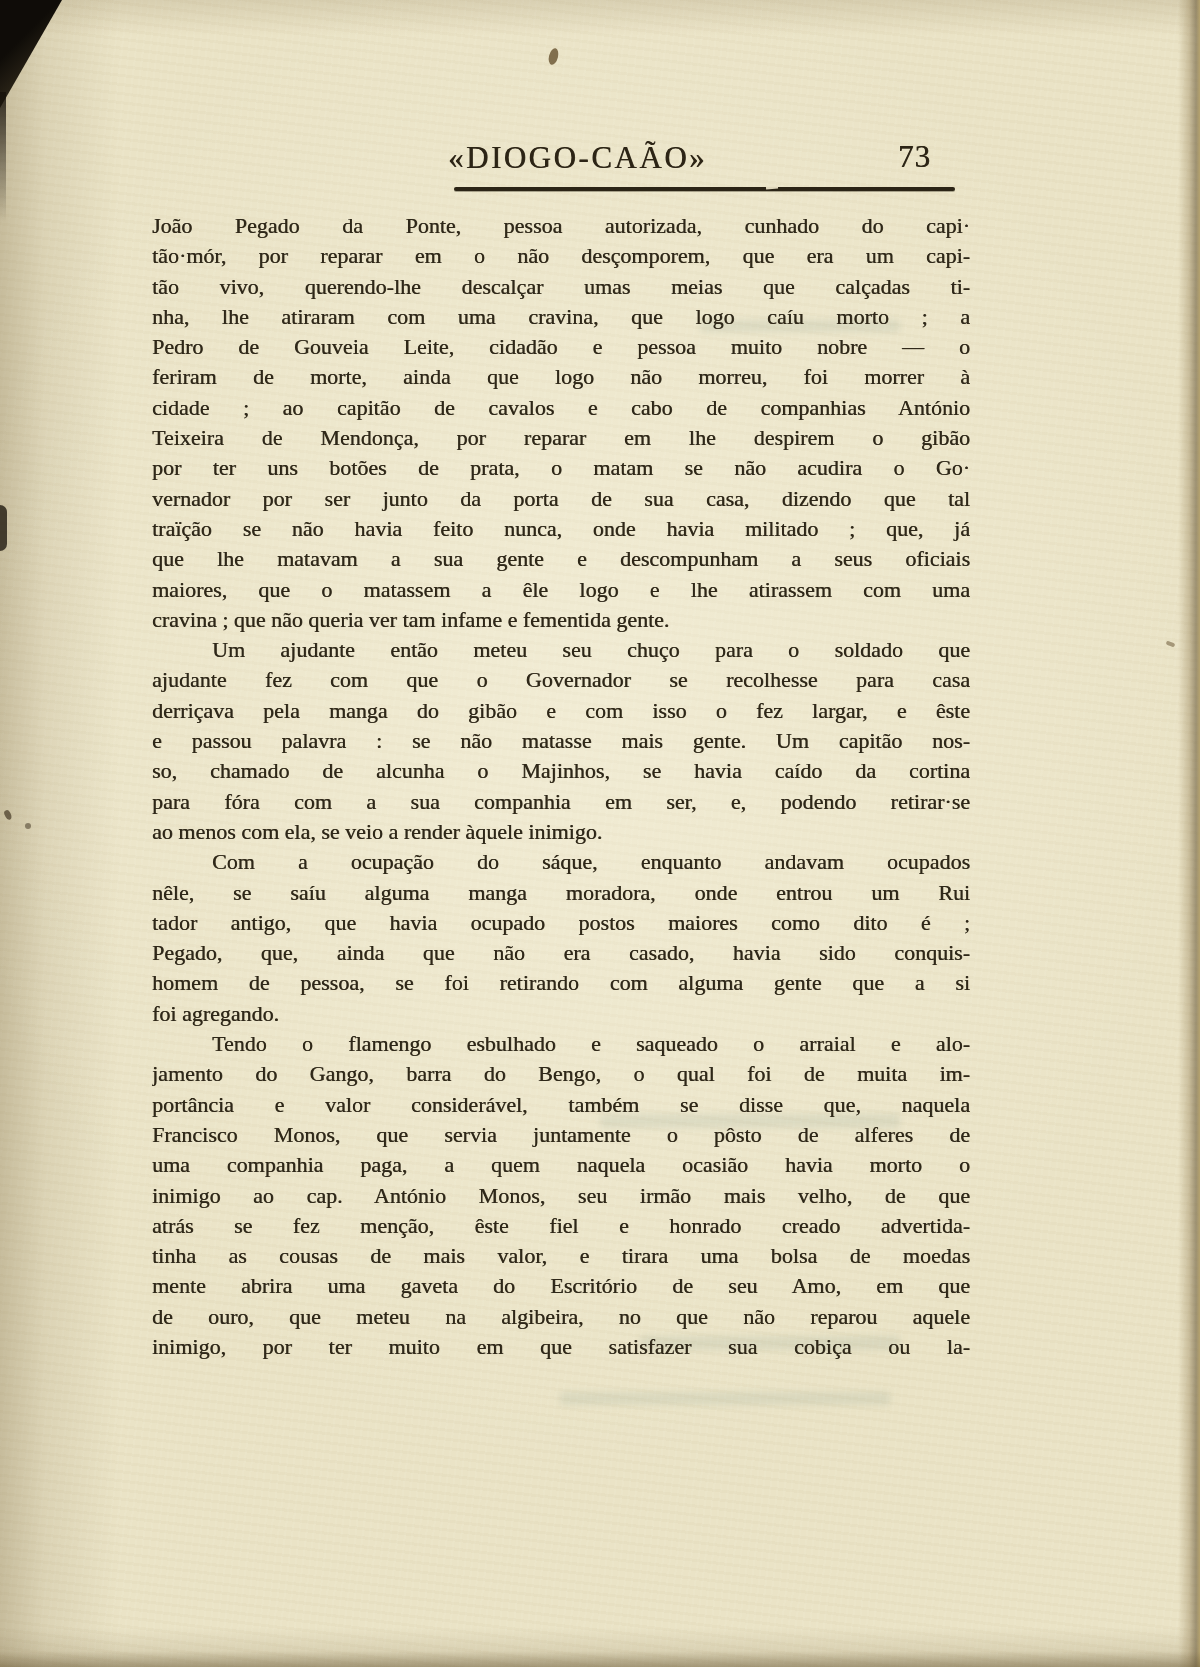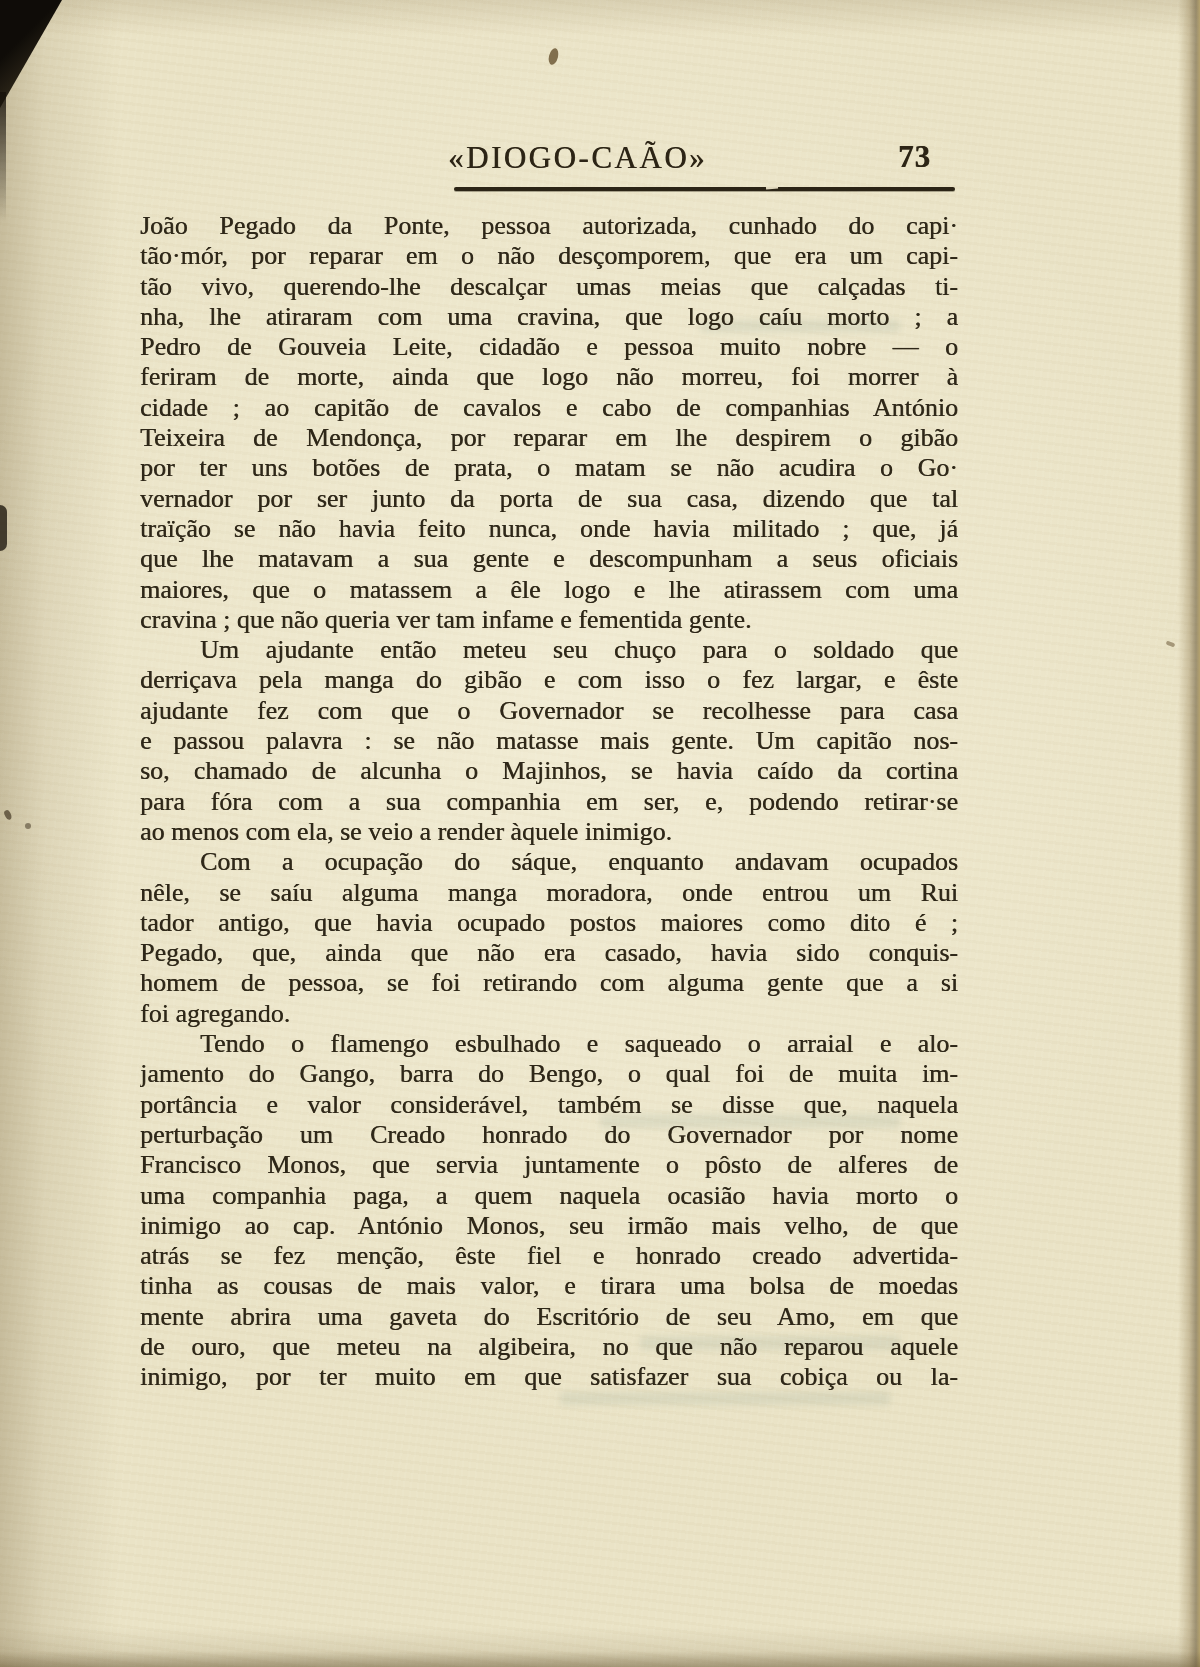--- a/index.html
+++ b/index.html
@@ -59,36 +59,36 @@
   
   .running-title {
     position: absolute; left: 448px; top: 138px;
     font-size: 31px; line-height: 40px; letter-spacing: 2.5px;
     color: #2c2415; text-shadow: 0.5px 0.3px 0.4px rgba(44,36,21,0.85);
     white-space: nowrap;
   }
   .page-number {
     position: absolute; left: 898px; top: 137px;
     font-size: 31px; line-height: 40px; letter-spacing: 1px;
-    color: #2c2415; text-shadow: 0.5px 0.3px 0.4px rgba(44,36,21,0.85); font-weight: bold;
+    color: #2c2415; text-shadow: 0.5px 0.3px 0.4px rgba(44,36,21,0.85);
   }
   .header-rule {
     position: absolute; left: 454px; top: 187px; width: 501px; height: 4px;
     background: #2b2416; border-radius: 2px;
     box-shadow: 0 1px 0 rgba(43,36,22,0.35);
   }
   .header-rule .nick {
     position: absolute; left: 312px; top: -1px; width: 12px; height: 3px;
     background: rgba(234,227,198,0.95); transform: rotate(-4deg);
   }
 
   
   .body-text {
-    position: absolute; left: 140px; top: 211px; width: 818px;
-    color: #2e2718; font-size: 26px;
+    position: absolute; left: 152px; top: 211px; width: 818px;
+    color: #2e2718; font-size: 22px;
     text-shadow: 0.45px 0.25px 0.35px rgba(46,39,24,0.8);
   }
   .line {
     height: 30.3px; line-height: 30.3px; overflow: hidden;
     text-align: justify; text-align-last: justify;
   }
   .line.indent { padding-left: 60px; }
   .line.last { text-align: center; text-align-last: left; }
 </style>
 </head>
@@ -124,36 +124,35 @@
       <div class="line">feriram de morte, ainda que logo não morreu, foi morrer à</div>
       <div class="line">cidade ; ao capitão de cavalos e cabo de companhias António</div>
       <div class="line">Teixeira de Mendonça, por reparar em lhe despirem o gibão</div>
       <div class="line">por ter uns botões de prata, o matam se não acudira o Go·</div>
       <div class="line">vernador por ser junto da porta de sua casa, dizendo que tal</div>
       <div class="line">traïção se não havia feito nunca, onde havia militado ; que, já</div>
       <div class="line">que lhe matavam a sua gente e descompunham a seus oficiais</div>
       <div class="line">maiores, que o matassem a êle logo e lhe atirassem com uma</div>
       <div class="line last">cravina ; que não queria ver tam infame e fementida gente.</div>
       <div class="line indent">Um ajudante então meteu seu chuço para o soldado que</div>
+      <div class="line">ajudante fez com que o Governador se recolhesse para casa</div>
       <div class="line">derriçava pela manga do gibão e com isso o fez largar, e êste</div>
-      <div class="line">ajudante fez com que o Governador se recolhesse para casa</div>
       <div class="line">e passou palavra : se não matasse mais gente. Um capitão nos-</div>
       <div class="line">so, chamado de alcunha o Majinhos, se havia caído da cortina</div>
       <div class="line">para fóra com a sua companhia em ser, e, podendo retirar·se</div>
       <div class="line last">ao menos com ela, se veio a render àquele inimigo.</div>
       <div class="line indent">Com a ocupação do sáque, enquanto andavam ocupados</div>
       <div class="line">nêle, se saíu alguma manga moradora, onde entrou um Rui</div>
       <div class="line">tador antigo, que havia ocupado postos maiores como dito é ;</div>
       <div class="line">Pegado, que, ainda que não era casado, havia sido conquis-</div>
       <div class="line">homem de pessoa, se foi retirando com alguma gente que a si</div>
       <div class="line last">foi agregando.</div>
       <div class="line indent">Tendo o flamengo esbulhado e saqueado o arraial e alo-</div>
       <div class="line">jamento do Gango, barra do Bengo, o qual foi de muita im-</div>
       <div class="line">portância e valor considerável, também se disse que, naquela</div>
-      <div class="line">perturbação um Creado honrado do Governador por nome</div>
       <div class="line">Francisco Monos, que servia juntamente o pôsto de alferes de</div>
       <div class="line">uma companhia paga, a quem naquela ocasião havia morto o</div>
       <div class="line">inimigo ao cap. António Monos, seu irmão mais velho, de que</div>
       <div class="line">atrás se fez menção, êste fiel e honrado creado advertida-</div>
       <div class="line">tinha as cousas de mais valor, e tirara uma bolsa de moedas</div>
       <div class="line">mente abrira uma gaveta do Escritório de seu Amo, em que</div>
       <div class="line">de ouro, que meteu na algibeira, no que não reparou aquele</div>
       <div class="line">inimigo, por ter muito em que satisfazer sua cobiça ou la-</div>
     </div>
 </div>

